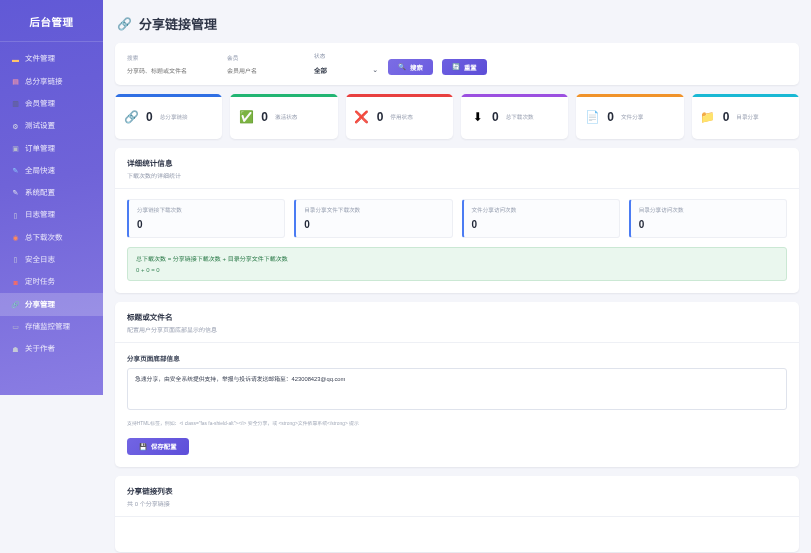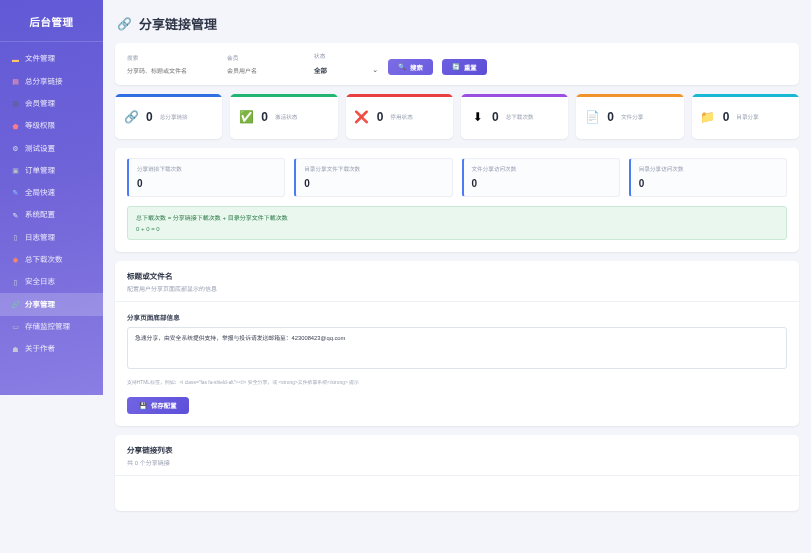--- a/index.html
+++ b/index.html
@@ -172,24 +172,20 @@
         </div>
         <div class="nav-item">
           <span class="nav-ico" style="color: rgb(255, 154, 166);">▤</span>
           <span class="nav-label">总分享链接</span>
         </div>
         <div class="nav-item">
           <span class="nav-ico" style="color: rgb(91, 98, 114);">▥</span>
           <span class="nav-label">会员管理</span>
         </div>
         <div class="nav-item">
-          <span class="nav-ico" style="color: rgb(255, 122, 138);">⬟</span>
-          <span class="nav-label">等级权限</span>
-        </div>
-        <div class="nav-item">
           <span class="nav-ico" style="color: rgb(214, 217, 228);">⚙</span>
           <span class="nav-label">测试设置</span>
         </div>
         <div class="nav-item">
           <span class="nav-ico" style="color: rgb(183, 188, 203);">▣</span>
           <span class="nav-label">订单管理</span>
         </div>
         <div class="nav-item">
           <span class="nav-ico" style="color: rgb(143, 210, 255);">✎</span>
           <span class="nav-label">全局快速</span>
@@ -202,20 +198,24 @@
           <span class="nav-ico" style="color: rgb(207, 211, 222);">▯</span>
           <span class="nav-label">日志管理</span>
         </div>
         <div class="nav-item">
           <span class="nav-ico" style="color: rgb(255, 138, 92);">◉</span>
           <span class="nav-label">总下载次数</span>
         </div>
         <div class="nav-item">
           <span class="nav-ico" style="color: rgb(207, 211, 222);">▯</span>
           <span class="nav-label">安全日志</span>
+        </div>
+        <div class="nav-item">
+          <span class="nav-ico" style="color: rgb(255, 107, 92);">◙</span>
+          <span class="nav-label">定时任务</span>
         </div>
         <div class="nav-item active">
           <span class="nav-ico" style="color: rgb(255, 255, 255);">🔗</span>
           <span class="nav-label">分享管理</span>
         </div>
         <div class="nav-item">
           <span class="nav-ico" style="color: rgb(185, 189, 204);">▭</span>
           <span class="nav-label">存储监控管理</span>
         </div>
         <div class="nav-item">
@@ -287,20 +287,24 @@
           <span class="stat-lbl">文件分享</span>
         </div>
         <div class="stat-card" style="--acc: #19b8d4;">
           <span class="stat-ico">📁</span>
           <span class="stat-val">0</span>
           <span class="stat-lbl">目录分享</span>
         </div>
       </section>
 
     <section class="card">
+      <div class="sec-head">
+        <div class="sec-title">详细统计信息</div>
+        <div class="sec-sub">下载次数的详细统计</div>
+      </div>
       <div class="sec-body">
         <div class="detail-row" id="detail-row">
             <div class="detail-box">
               <div class="detail-lbl">分享链接下载次数</div>
               <div class="detail-val">0</div>
             </div>
             <div class="detail-box">
               <div class="detail-lbl">目录分享文件下载次数</div>
               <div class="detail-val">0</div>
             </div>

